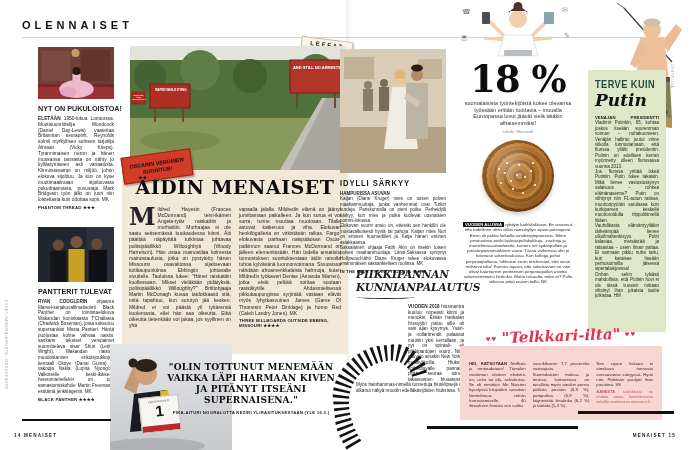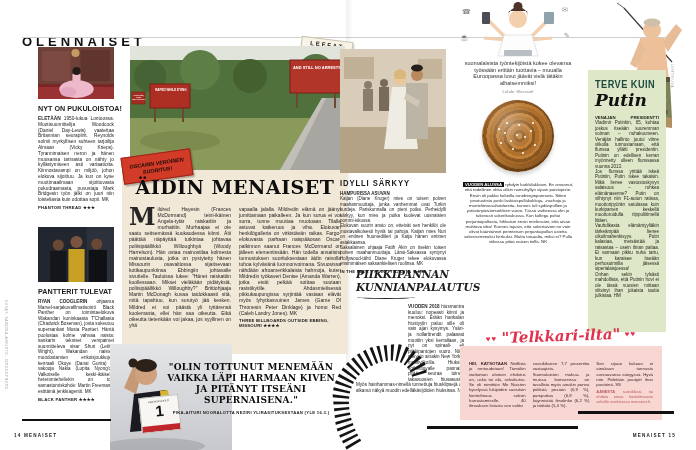--- a/index.html
+++ b/index.html
@@ -1,18 +1,18 @@
 <!DOCTYPE html>
 <html><head>
 <meta charset="utf-8">
 <style>
   html,body{margin:0;padding:0;background:#fff;}
   .spread{position:relative;width:696px;height:450px;background:#fff;overflow:hidden;
           font-family:"Liberation Sans",sans-serif;color:#1c1c1c;}
-  .kicker{position:absolute;left:22px;top:34px;font-size:13px;font-weight:bold;letter-spacing:4px;color:#111;}
+  .kicker{position:absolute;left:22px;top:19px;font-size:11px;font-weight:bold;letter-spacing:4px;color:#111;}
   .rule{position:absolute;background:#cfcfcf;}
   .black-rule{position:absolute;background:#111;}
   .gutter{position:absolute;left:346px;top:0;width:7px;height:450px;
           background:linear-gradient(90deg,rgba(0,0,0,0.06),rgba(0,0,0,0));}
 
   .photo{position:relative;overflow:hidden;background:#ddd;}
   .photo svg{display:block;width:100%;height:100%;}
 
   .blk{position:absolute;}
   .rtitle{font-size:8px;font-weight:bold;letter-spacing:0;margin:5px 0 3px 0;
@@ -282,20 +282,21 @@
         <path d="M48,15 a10,10 0 0 1 20,0 l-1,-6 -18,0 z" fill="#4c342a"></path>
         <circle cx="58" cy="4.5" r="4.5" fill="#4c342a"></circle>
         <polygon points="44,33 72,33 78,54 38,54" fill="#fdfdfd" stroke="#d9d9d9" stroke-width=".7"></polygon>
         <rect x="44" y="48" width="28" height="6" rx="1" fill="#b9bec4"></rect>
       </svg>
       <span class="fly-icon" style="left:4px;top:6px;">☎</span>
       <span class="fly-icon" style="left:104px;top:4px;">✉</span>
       <span class="fly-icon" style="left:106px;top:30px;">✎</span>
       <span class="fly-icon" style="left:2px;top:32px;color:#a5714f;">☕</span>
     </div>
+    <div class="statnum">18 %</div>
     <div class="stattext">suomalaisista työntekijöistä kokee olevansa työssään erittäin tuottavia – muualla Euroopassa luvut jäävät vielä tätäkin alhaisemmiksi!</div>
     <div class="statsrc">Lähde: Microsoft</div>
     <div class="bunwrap">
       <div class="bun"></div>
       <span class="dots"></span>
     </div>
     <p class="pulla-body"><span class="chip">VUODEN ALUSSA</span>
       <span>ryhdyin karkkilakkoon. En arvannut, että todellinen uhka olikin namuhyllyn sijaan paistopiste. Ensin oli pakko kokeilla runeberginpannaria. Sitten jonotuutista puski laskiaispullakakkuja, -nachoja ja mantelimassahoidareita, kunnes tuli sydänpullien ja ystävänpäivämunkkien vuoro. Tässä vaiheessa olin jo tukevasti sokerikoukussa. Kun kollega puhui perjantaipullasta, hihkaisin ensin mielessäni, että aivan mahtava idea! Kunnes tajusin, että sokeriaivoni ne vain olivat kääntäneet perinteisen perjantaipullan astetta sokerisemmaksi herkuksi. Mutta toisaalta, miksi ei? Pulla viikossa pitää naisen tiellä. NK</span></p>
   </div>
 

